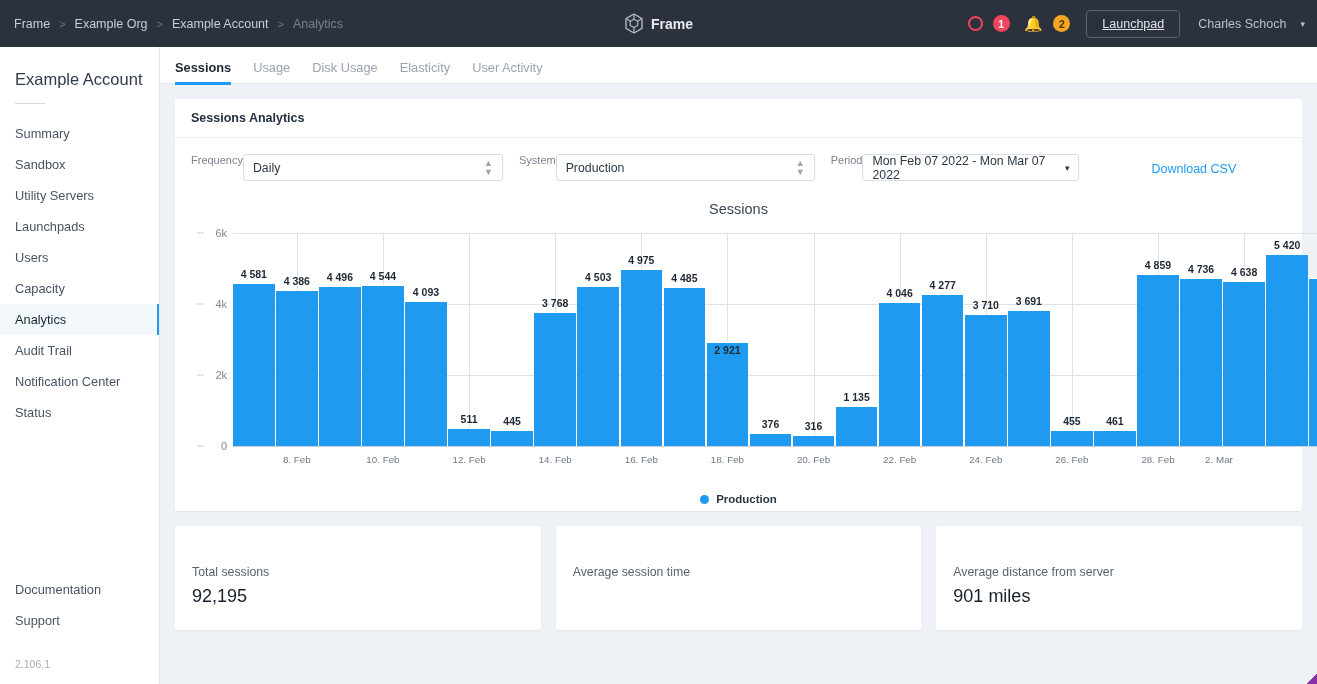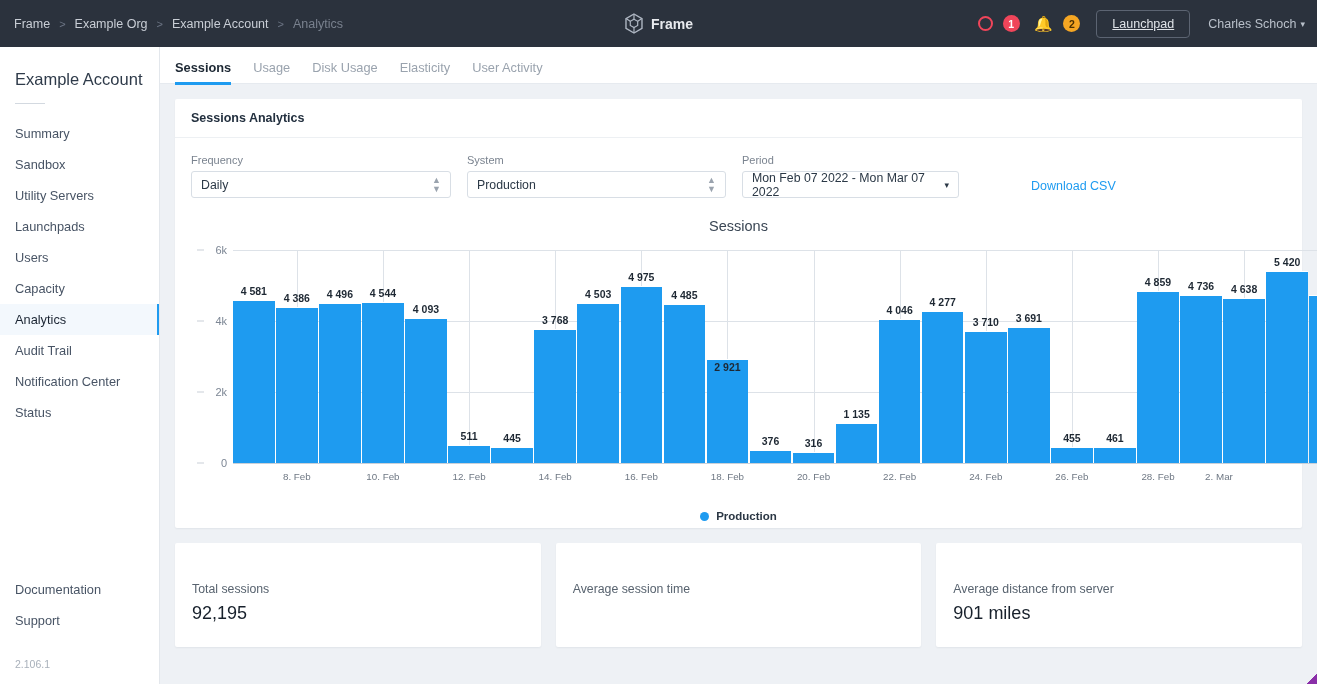--- a/index.html
+++ b/index.html
@@ -42,21 +42,21 @@
   }
   .badge.red { background: #f0455a; }
   .badge.amber { background: #f5a623; color: #4a3000; }
   .bell { font-size: 15px; color: #f5c542; line-height: 1; margin-left: 5px; }
   .lp-btn {
     border: 1px solid #5c6472; background: transparent; color: #dfe3e8;
     font-size: 12.5px; padding: 6px 15px; border-radius: 4px;
     font-family: inherit; cursor: pointer; margin-left: 6px; text-decoration: underline;
   }
   .user-menu {
-    color: #b9c0ca; font-size: 12.5px; display: flex; align-items: center; gap: 4px;
+    color: #b9c0ca; font-size: 12.5px; display: flex; align-items: center; gap: 14px;
     cursor: pointer; margin-left: 8px;
   }
   .caret { font-size: 9px; }
 
   
   .sidebar {
     position: absolute; top: 47px; left: 0; width: 160px; height: 637px;
     background: #fff; border-right: 1px solid #e3e7ec;
   }
   .acct-title {
@@ -96,21 +96,21 @@
 
   .card {
     background: #fff; margin: 15px; border-radius: 2px;
     box-shadow: 0 1px 2px rgba(20,30,50,.06);
   }
   .card-head {
     padding: 12px 16px; font-size: 12.5px; font-weight: 700; color: #23303f;
     border-bottom: 1px solid #edf0f3;
   }
   .filters { display: flex; align-items: flex-end; padding: 16px 16px 10px 16px; gap: 16px; }
-  .field { display: flex; flex-direction: column; }
+  .field { display: flex; }
   .flabel { font-size: 11px; color: #7a838f; margin-bottom: 5px; }
   .select {
     border: 1px solid #d8dee5; border-radius: 3px; height: 27px;
     display: flex; align-items: center; justify-content: space-between;
     padding: 0 9px; font-size: 12.3px; color: #2b3846; background: #fff; cursor: pointer;
   }
   .select.freq { width: 260px; }
   .select.sys { width: 259px; }
   .select.period { width: 217px; }
   .spin { color: #9aa3ae; font-size: 9px; line-height: 1; }

